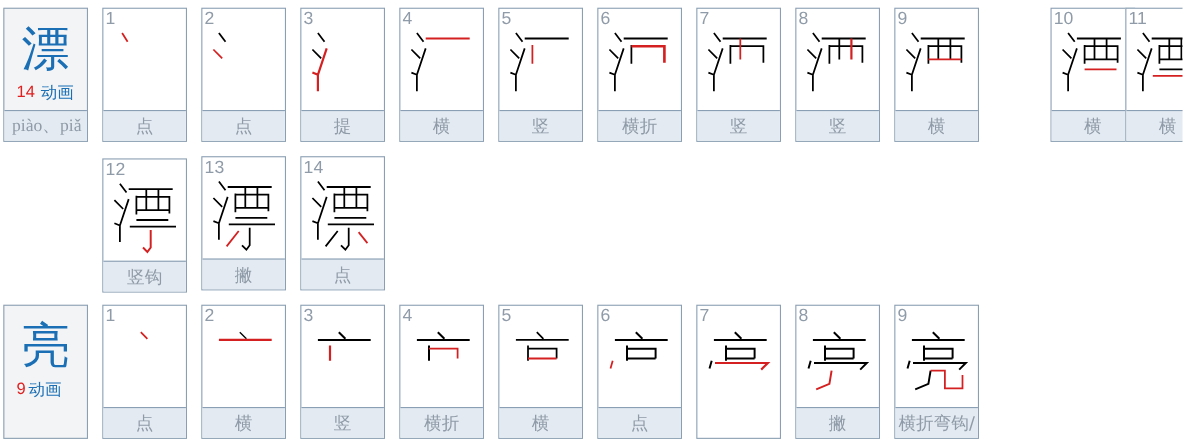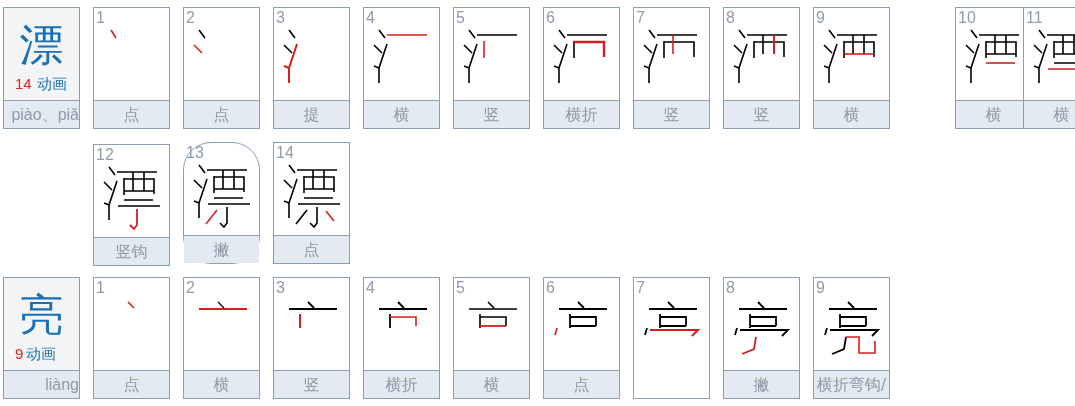--- a/index.html
+++ b/index.html
@@ -11,21 +11,21 @@
   .card svg { position:absolute; left:0; top:0; width:75px; height:92px; }
   .card .lbl { position:absolute; left:0; bottom:0; width:75px; height:27px; border-top:1px solid #8a9fb3;
                background:#e3eaf1; color:#8f9ba8; font-size:16px; line-height:27px; text-align:center;
                white-space:nowrap; overflow:hidden; font-family:"DejaVu Sans", sans-serif; }
   .head { background:#f3f4f5; }
   .head .big { position:absolute; left:0; top:10px; width:75px; text-align:center; font-size:44px;
                line-height:54px; color:#1a6fb5; font-family:"DejaVu Sans", sans-serif; }
   .head .cnt { position:absolute; left:11px; top:67px; font-size:15px; color:#e02020; }
   .head .anim { position:absolute; left:33px; top:67px; font-size:15px; color:#1a6fb5; 
                 font-family:"DejaVu Sans", sans-serif; cursor:pointer; }
-  .head .lbl { background:#e3eaf1; font-family:Liberation Sans, sans-serif; font-size:16px; text-align:right; padding-left:2px; width:73px; }
+  .head .lbl { background:#e3eaf1; font-family:Liberation Serif, serif; font-size:16px; text-align:center; padding-left:2px; width:73px; }
 </style>
 </head>
 <body>
 
 <div class="card head" style="left:3px;top:7px;">
   <div class="big">漂</div>
   <span class="cnt">14</span>
   <span class="anim">动画</span>
   <div class="lbl">piào、piǎ</div>
 </div>
@@ -119,42 +119,41 @@
 </div>
 
 <div class="card" style="left:93px;top:144px;">
   <span class="num">12</span>
   <svg viewBox="0 0 75 92">
       <path d="M15 22 L21 30 M10 37 L18 45 M10 58 L15 60 L15 75 M15 60 L23 36 M23 27 L63 27 M30 33 L30 50 M30 34 L60 34 L60 49 M39 27 L39 46 M50 27 L50 46 M30 46 L60 46 M30 55 L59 55 M24 61 L66 61" stroke="#000" stroke-width="1.6" fill="none"></path>
       <path d="M43 64 L43 80 L40 84 L36 80" stroke="#d42020" stroke-width="1.8" fill="none"></path>
     </svg>
   <div class="lbl">竖钩</div>
 </div>
-<div class="card" style="left:183px;top:142px;border-radius:28px;">
+<div class="card" style="left:183px;top:142px;">
   <span class="num">13</span>
   <svg viewBox="0 0 75 92">
       <path d="M15 22 L21 30 M10 37 L18 45 M10 58 L15 60 L15 75 M15 60 L23 36 M23 27 L63 27 M30 33 L30 50 M30 34 L60 34 L60 49 M39 27 L39 46 M50 27 L50 46 M30 46 L60 46 M30 55 L59 55 M24 61 L66 61 M43 64 L43 80 L40 84 L36 80" stroke="#000" stroke-width="1.6" fill="none"></path>
       <path d="M33 67 L22 81" stroke="#d42020" stroke-width="1.6" fill="none"></path>
     </svg>
   <div class="lbl">撇</div>
 </div>
 <div class="card" style="left:273px;top:142px;">
   <span class="num">14</span>
   <svg viewBox="0 0 75 92">
       <path d="M15 22 L21 30 M10 37 L18 45 M10 58 L15 60 L15 75 M15 60 L23 36 M23 27 L63 27 M30 33 L30 50 M30 34 L60 34 L60 49 M39 27 L39 46 M50 27 L50 46 M30 46 L60 46 M30 55 L59 55 M24 61 L66 61 M43 64 L43 80 L40 84 L36 80 M33 67 L22 81" stroke="#000" stroke-width="1.6" fill="none"></path>
       <path d="M52 68 L60 78" stroke="#d42020" stroke-width="1.6" fill="none"></path>
     </svg>
   <div class="lbl">点</div>
 </div>
 
 <div class="card head" style="left:3px;top:277px;">
   <div class="big">亮</div>
   <span class="cnt">9</span>
   <span class="anim" style="left:22px;">动画</span>
-  <div class="lbl">liàng</div>
 </div>
 
 <div class="card" style="left:93px;top:277px;">
   <span class="num">1</span>
   <svg viewBox="0 0 75 92">
       <path d="M34 24 L40 30" stroke="#d42020" stroke-width="1.6" fill="none"></path>
     </svg>
   <div class="lbl">点</div>
 </div>
 <div class="card" style="left:183px;top:277px;">

